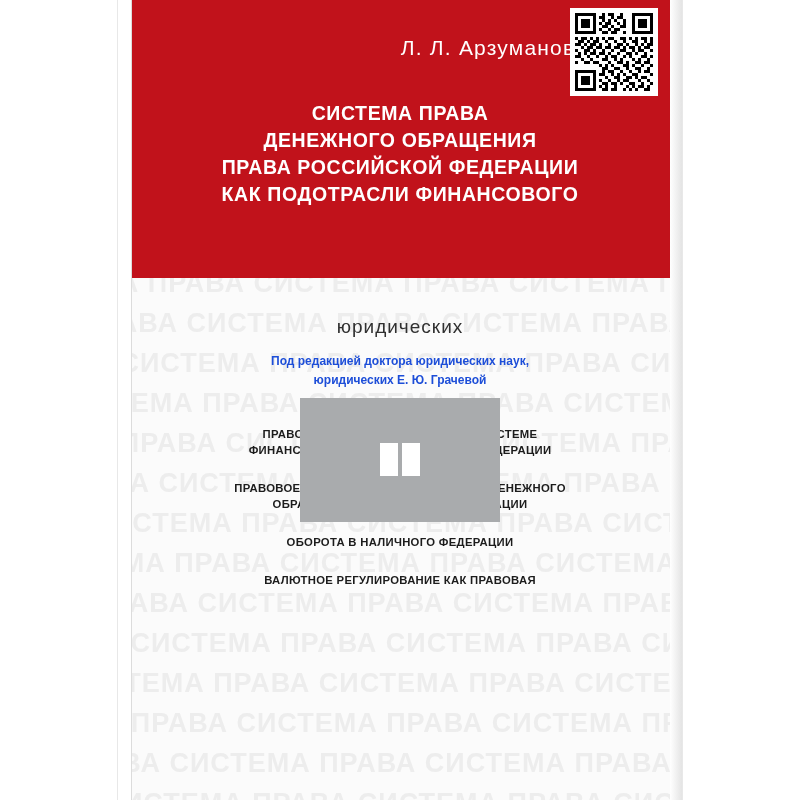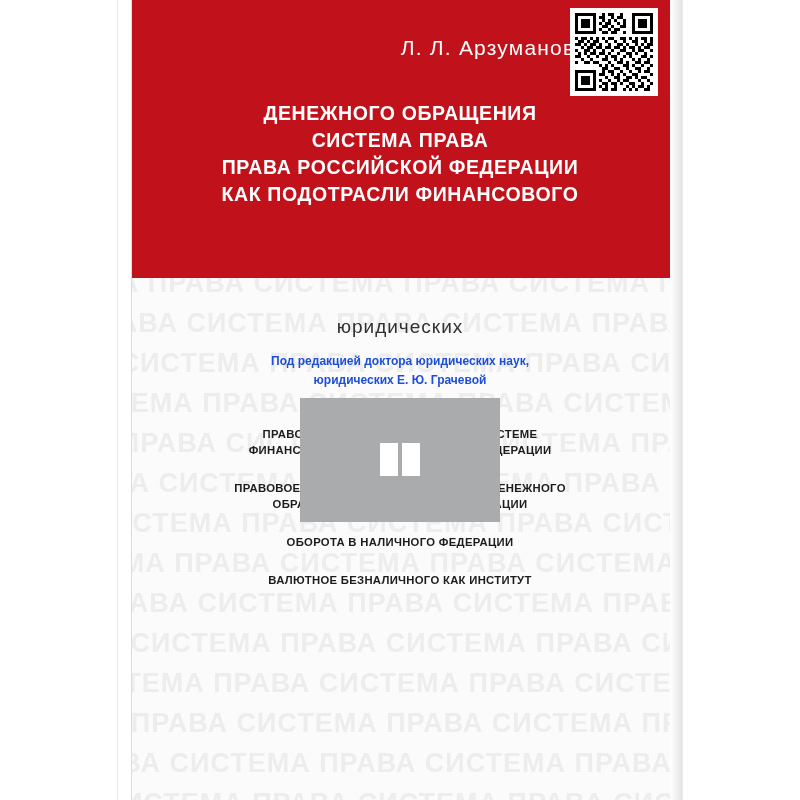--- a/index.html
+++ b/index.html
@@ -212,22 +212,22 @@
         <div class="wm-row" style="top: 350px; left: -243px;">СИСТЕМА ПРАВА СИСТЕМА ПРАВА СИСТЕМА ПРАВА СИСТЕМА ПРАВА СИСТЕМА ПРАВА СИСТЕМА ПРАВА СИСТЕМА ПРАВА СИСТЕМА ПРАВА СИСТЕМА ПРАВА СИСТЕМА ПРАВА СИСТЕМА ПРАВА СИСТЕМА ПРАВА </div>
         <div class="wm-row" style="top: 390px; left: -310px;">СИСТЕМА ПРАВА СИСТЕМА ПРАВА СИСТЕМА ПРАВА СИСТЕМА ПРАВА СИСТЕМА ПРАВА СИСТЕМА ПРАВА СИСТЕМА ПРАВА СИСТЕМА ПРАВА СИСТЕМА ПРАВА СИСТЕМА ПРАВА СИСТЕМА ПРАВА СИСТЕМА ПРАВА </div>
         <div class="wm-row" style="top: 430px; left: -137px;">СИСТЕМА ПРАВА СИСТЕМА ПРАВА СИСТЕМА ПРАВА СИСТЕМА ПРАВА СИСТЕМА ПРАВА СИСТЕМА ПРАВА СИСТЕМА ПРАВА СИСТЕМА ПРАВА СИСТЕМА ПРАВА СИСТЕМА ПРАВА СИСТЕМА ПРАВА СИСТЕМА ПРАВА </div>
         <div class="wm-row" style="top: 470px; left: -204px;">СИСТЕМА ПРАВА СИСТЕМА ПРАВА СИСТЕМА ПРАВА СИСТЕМА ПРАВА СИСТЕМА ПРАВА СИСТЕМА ПРАВА СИСТЕМА ПРАВА СИСТЕМА ПРАВА СИСТЕМА ПРАВА СИСТЕМА ПРАВА СИСТЕМА ПРАВА СИСТЕМА ПРАВА </div>
         <div class="wm-row" style="top: 510px; left: -271px;">СИСТЕМА ПРАВА СИСТЕМА ПРАВА СИСТЕМА ПРАВА СИСТЕМА ПРАВА СИСТЕМА ПРАВА СИСТЕМА ПРАВА СИСТЕМА ПРАВА СИСТЕМА ПРАВА СИСТЕМА ПРАВА СИСТЕМА ПРАВА СИСТЕМА ПРАВА СИСТЕМА ПРАВА </div>
       </div>
 
     <div class="red-block">
       <div class="author">Л. Л. Арзуманова</div>
       <div class="title-block" id="title-block">
+          <span class="tl">СИСТЕМА ПРАВА</span>
           <span class="tl">ДЕНЕЖНОГО ОБРАЩЕНИЯ</span>
-          <span class="tl">СИСТЕМА ПРАВА</span>
           <span class="tl">ПРАВА РОССИЙСКОЙ ФЕДЕРАЦИИ</span>
           <span class="tl">КАК ПОДОТРАСЛИ ФИНАНСОВОГО</span>
         </div>
     </div>
 
     <div class="qr">
       <svg width="78" height="78" viewBox="0 0 26 26" shape-rendering="crispEdges">
         <rect width="26" height="26" fill="#ffffff"></rect>
         <g fill="#000000">
           <rect x="0" y="0" width="7" height="7"></rect>
@@ -414,21 +414,21 @@
             <span>ФИНАНСОВОГО ПРАВА РОССИЙСКОЙ ФЕДЕРАЦИИ</span>
           </div>
           <div class="toc-item">
             <span>ПРАВОВОЕ РЕГУЛИРОВАНИЕ НАЛИЧНОГО ДЕНЕЖНОГО</span>
             <span>ОБРАЩЕНИЯ В РОССИЙСКОЙ ФЕДЕРАЦИИ</span>
           </div>
           <div class="toc-item">
             <span>ОБОРОТА В НАЛИЧНОГО ФЕДЕРАЦИИ</span>
           </div>
           <div class="toc-item">
-            <span>ВАЛЮТНОЕ БЕЗНАЛИЧНОГО КАК ИНСТИТУТ</span>
+            <span>ВАЛЮТНОЕ РЕГУЛИРОВАНИЕ КАК ПРАВОВАЯ</span>
           </div>
         </div>
     </div>
 
     <div class="logo-box">
       <div class="logo-mark">
         <svg width="56" height="56" viewBox="0 0 56 56">
           <rect x="8" y="10" width="40" height="36" fill="#ffffff"></rect>
           <rect x="26" y="10" width="4" height="36" fill="#a9abad"></rect>
           <path d="M8 10 L8 46 L12 42 L12 14 Z" fill="#ffffff"></path>

